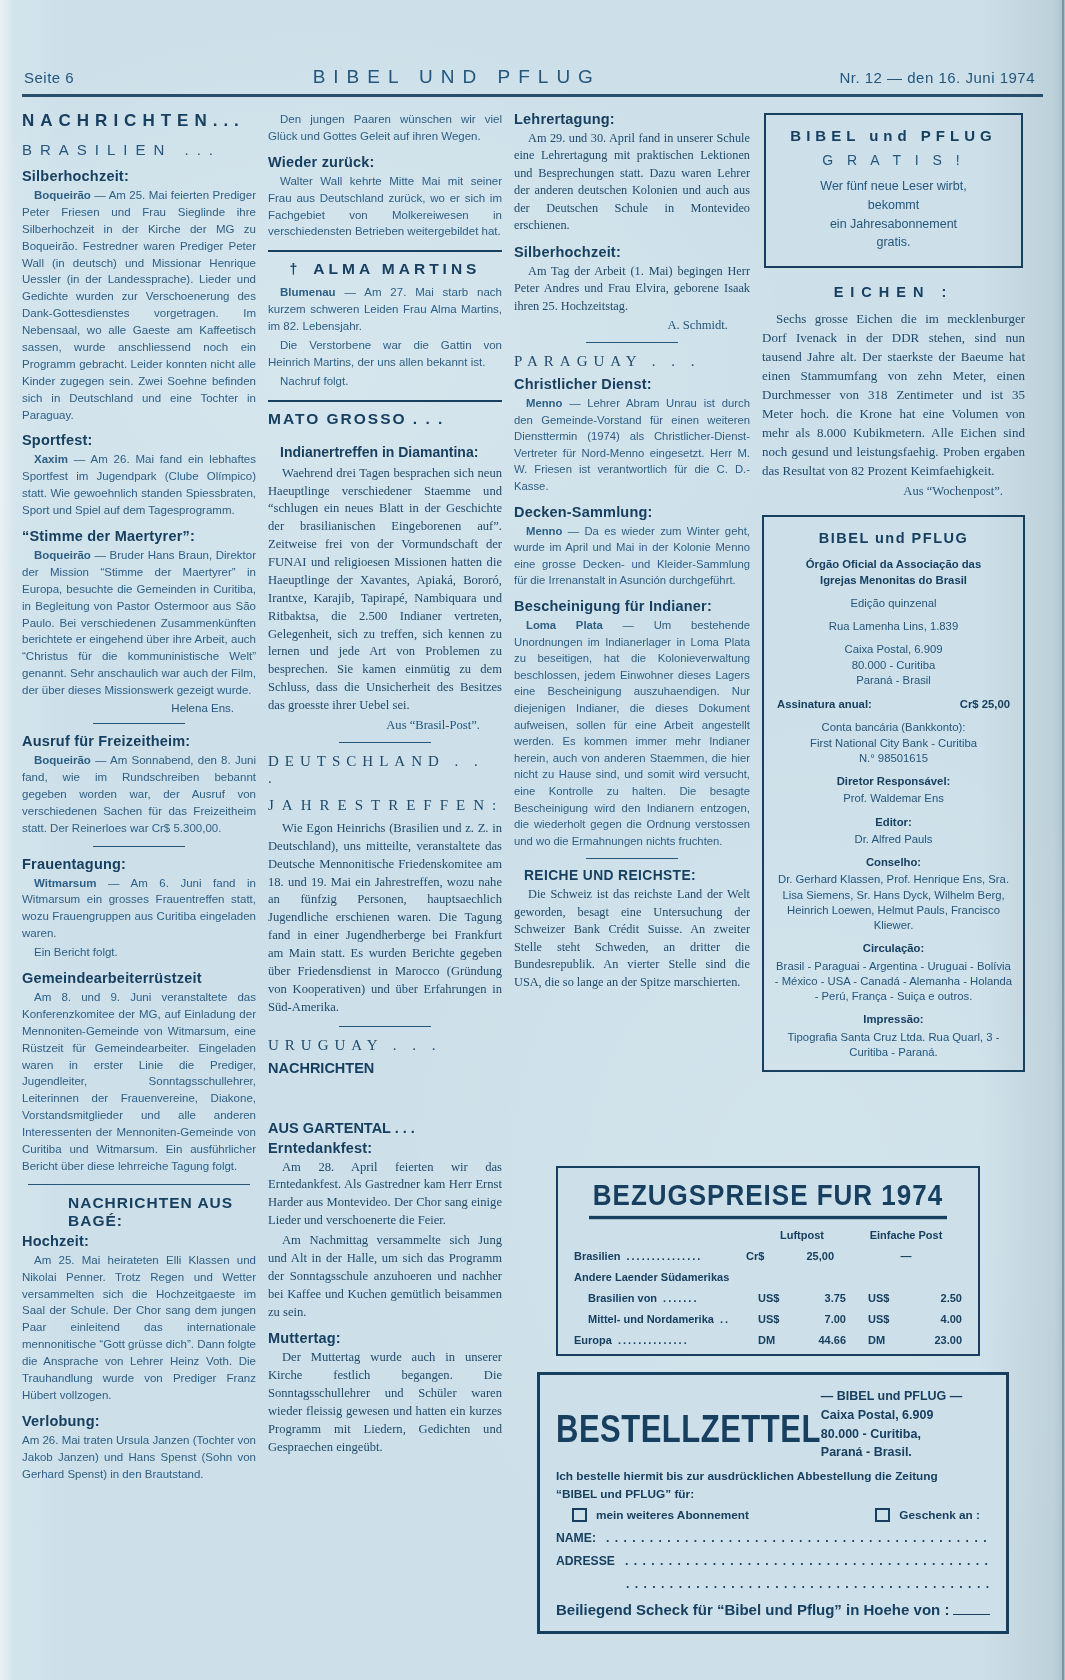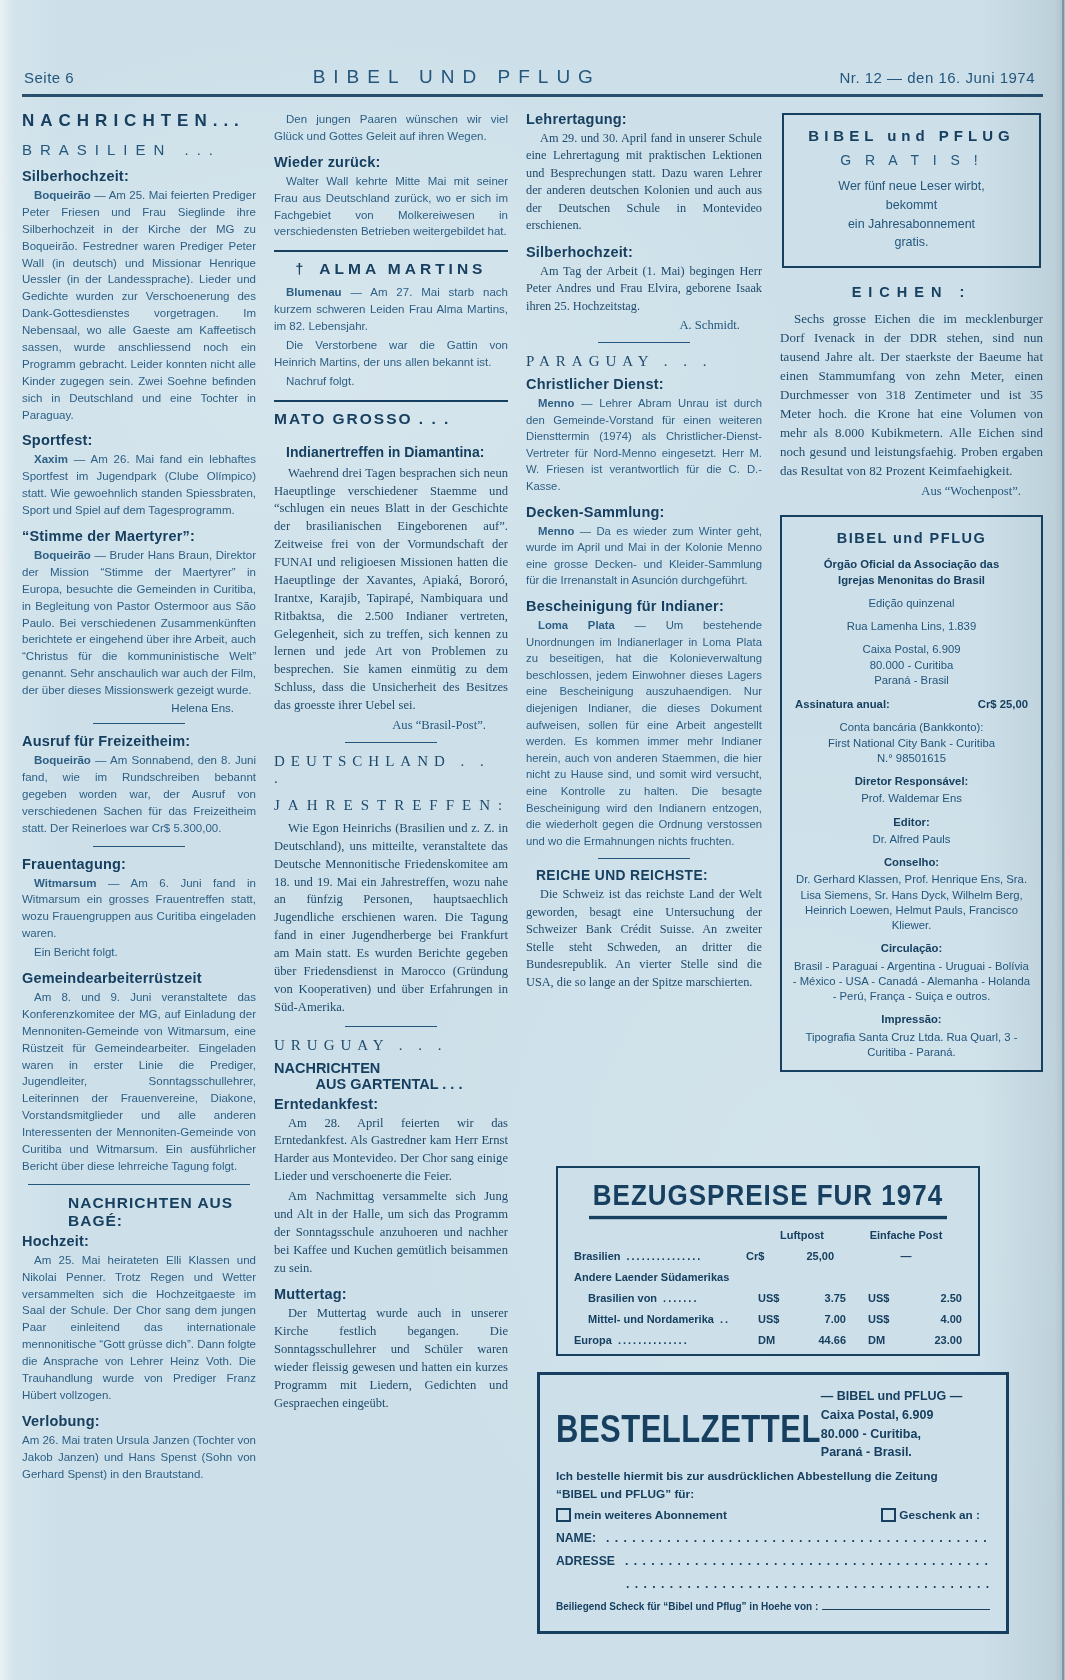--- a/index.html
+++ b/index.html
@@ -15,21 +15,21 @@
       radial-gradient(ellipse 600px 700px at 75% 70%, rgba(255,255,255,.10), rgba(255,255,255,0) 70%),
       linear-gradient(90deg,#e9f1f4 0px,#d3e4ec 14px,#cde0e9 60px,#cde0e9 92%,#bdd1db 99%,#a9bfca 100%);
   }
   .page::after{content:"";position:absolute;right:1px;top:0;bottom:0;width:2px;background:rgba(34,64,88,.35);}
   
   .masthead{display:flex;justify-content:space-between;align-items:baseline;padding:66px 30px 0 24px;gap:38px;}
   .mh-l,.mh-r{font-size:15px;letter-spacing:.5px;}
   .mh-c{font-size:19px;letter-spacing:8px;font-weight:normal;}
   .head-rule{height:3px;background:var(--strong);margin:6px 22px 0 22px;opacity:.9;}
   
-  .cols{position:relative;display:flex;gap:18px;padding:14px 20px 0 22px;align-items:flex-start;}
+  .cols{position:relative;display:flex;gap:12px;padding:14px 20px 0 22px;align-items:flex-start;}
   .col{flex:0 0 auto;}
   .c1,.c2{width:234px;} .c3{width:236px;max-height:1042px;overflow:hidden;}
   .c4{width:263px;max-height:1055px;overflow:hidden;}
   
   .p{margin:0 0 2px;font-size:11.5px;line-height:1.47;text-align:justify;text-indent:12px;color:var(--ink2);}
   .ps{margin:0 0 2px;font-family:"Liberation Serif",serif;font-size:12.6px;line-height:1.42;text-align:justify;text-indent:14px;color:#1f4a6b;}
   .c3 .p{font-size:11.3px;} .c3 .ps{font-size:12.3px;}
   .lead{font-weight:bold;}
   .sec-title{font-weight:bold;font-size:14.5px;margin:9px 0 3px;color:var(--strong);letter-spacing:.2px;}
   .caps-xl{font-weight:bold;font-size:17px;letter-spacing:6px;margin:0 0 10px;color:var(--strong);}
@@ -38,21 +38,21 @@
   .sig{text-align:right;padding-right:22px;font-size:11.5px;margin:3px 0 1px;}
   .sig-serif{font-family:"Liberation Serif",serif;font-size:12.6px;}
   .divider{width:92px;border-top:1.6px solid var(--ink);margin:9px auto;}
   .rule-heavy{border-top:2.6px solid var(--strong);margin:10px 0 8px;}
   .rule-thin{border-top:1.4px solid var(--ink);margin:9px 6px 6px;}
   .alma-h{display:flex;justify-content:center;align-items:baseline;gap:16px;font-weight:bold;font-size:15.5px;letter-spacing:4px;color:var(--strong);margin:2px 0 6px;}
   .alma-h .cross{font-size:14px;letter-spacing:0;}
   .mato-h{font-weight:bold;font-size:15.5px;letter-spacing:2px;margin:2px 0 16px;color:var(--strong);}
   .mato-sub{font-weight:bold;font-size:14px;margin:2px 0 5px 12px;color:var(--strong);}
   .gart1{font-weight:bold;font-size:14.5px;color:var(--strong);margin-top:6px;}
-  .gart2{font-weight:bold;font-size:14.5px;color:var(--strong);text-align:center;padding-right:4px;margin-bottom:4px;}
+  .gart2{font-weight:bold;font-size:14.5px;color:var(--strong);text-align:left;padding-right:4px;margin-bottom:4px;margin-top:44px;}
   .reiche-t{font-weight:bold;font-size:13.8px;letter-spacing:.4px;color:var(--strong);margin:4px 0 3px 10px;}
   
   .gratis{border:2px solid var(--strong);padding:12px 8px 14px;margin:2px 2px 16px;text-align:center;}
   .gratis .t1{font-weight:bold;font-size:15px;letter-spacing:5px;color:var(--strong);}
   .gratis .t2{font-size:14px;letter-spacing:5px;margin:8px 0 9px;}
   .gratis .bd{font-size:12.5px;line-height:1.5;white-space:pre-line;}
   .eichen-t{text-align:center;font-weight:bold;font-size:14.5px;letter-spacing:7px;color:var(--strong);margin:12px 0 10px;}
   .c4 .ps{font-size:13px;line-height:1.46;}
   .imprint{border:2px solid var(--strong);padding:12px 9px 10px;margin-top:16px;text-align:center;font-size:11.3px;line-height:1.35;}
   .imprint .t{font-weight:bold;font-size:14.5px;letter-spacing:1.5px;margin-bottom:9px;color:var(--strong);}
@@ -71,25 +71,25 @@
   .bz-row .ind{padding-left:14px;}
   .bz-dots{flex:1;overflow:hidden;white-space:nowrap;letter-spacing:2px;margin:0 6px;}
   .bz-c{width:34px;} .bz-v{width:54px;text-align:right;} .bz-c2{width:40px;margin-left:22px;} .bz-dash{width:112px;margin-left:16px;text-align:center;}
   
   .bestell{position:absolute;left:537px;top:1372px;width:472px;height:262px;border:3px solid var(--strong);padding:12px 16px 8px;background:var(--paper);overflow:hidden;}
   .bs-top{display:flex;justify-content:space-between;}
   .bs-title{font-weight:bold;font-size:31px;letter-spacing:.5px;color:var(--strong);margin-top:20px;transform:scaleY(1.25);transform-origin:left top;}
   .bs-addr{font-weight:bold;font-size:12.5px;line-height:1.5;white-space:pre-line;color:var(--strong);width:190px;}
   .bs-order{font-size:11.8px;font-weight:bold;margin-top:6px;line-height:1.5;color:var(--strong);}
   .bs-checks{display:flex;justify-content:space-between;margin-top:5px;font-size:11.8px;font-weight:bold;color:var(--strong);align-items:center;padding-right:10px;}
-  .cbwrap{display:flex;gap:3px;}
+  .cbwrap{display:flex;gap:9px;margin-left:16px;}
   .cb{width:15px;height:14px;border:2px solid var(--strong);}
   .bs-line{display:flex;align-items:baseline;margin-top:9px;font-size:12.2px;font-weight:bold;color:var(--strong);}
   .bs-dots{flex:1;overflow:hidden;white-space:nowrap;margin-left:10px;letter-spacing:1px;}
-  .bs-scheck{margin-top:10px;font-size:10px;font-weight:bold;color:var(--strong);display:flex;align-items:baseline;}
+  .bs-scheck{margin-top:10px;font-size:15px;font-weight:bold;color:var(--strong);display:flex;align-items:baseline;}
   .scheck-line{flex:1;border-bottom:1.8px solid var(--strong);margin-left:4px;height:1px;}
 </style>
 </head>
 <body>
 
 <div class="page">
 
   <header class="masthead">
     <span class="mh-l">Seite 6</span>
     <span class="mh-c">BIBEL UND PFLUG</span>

